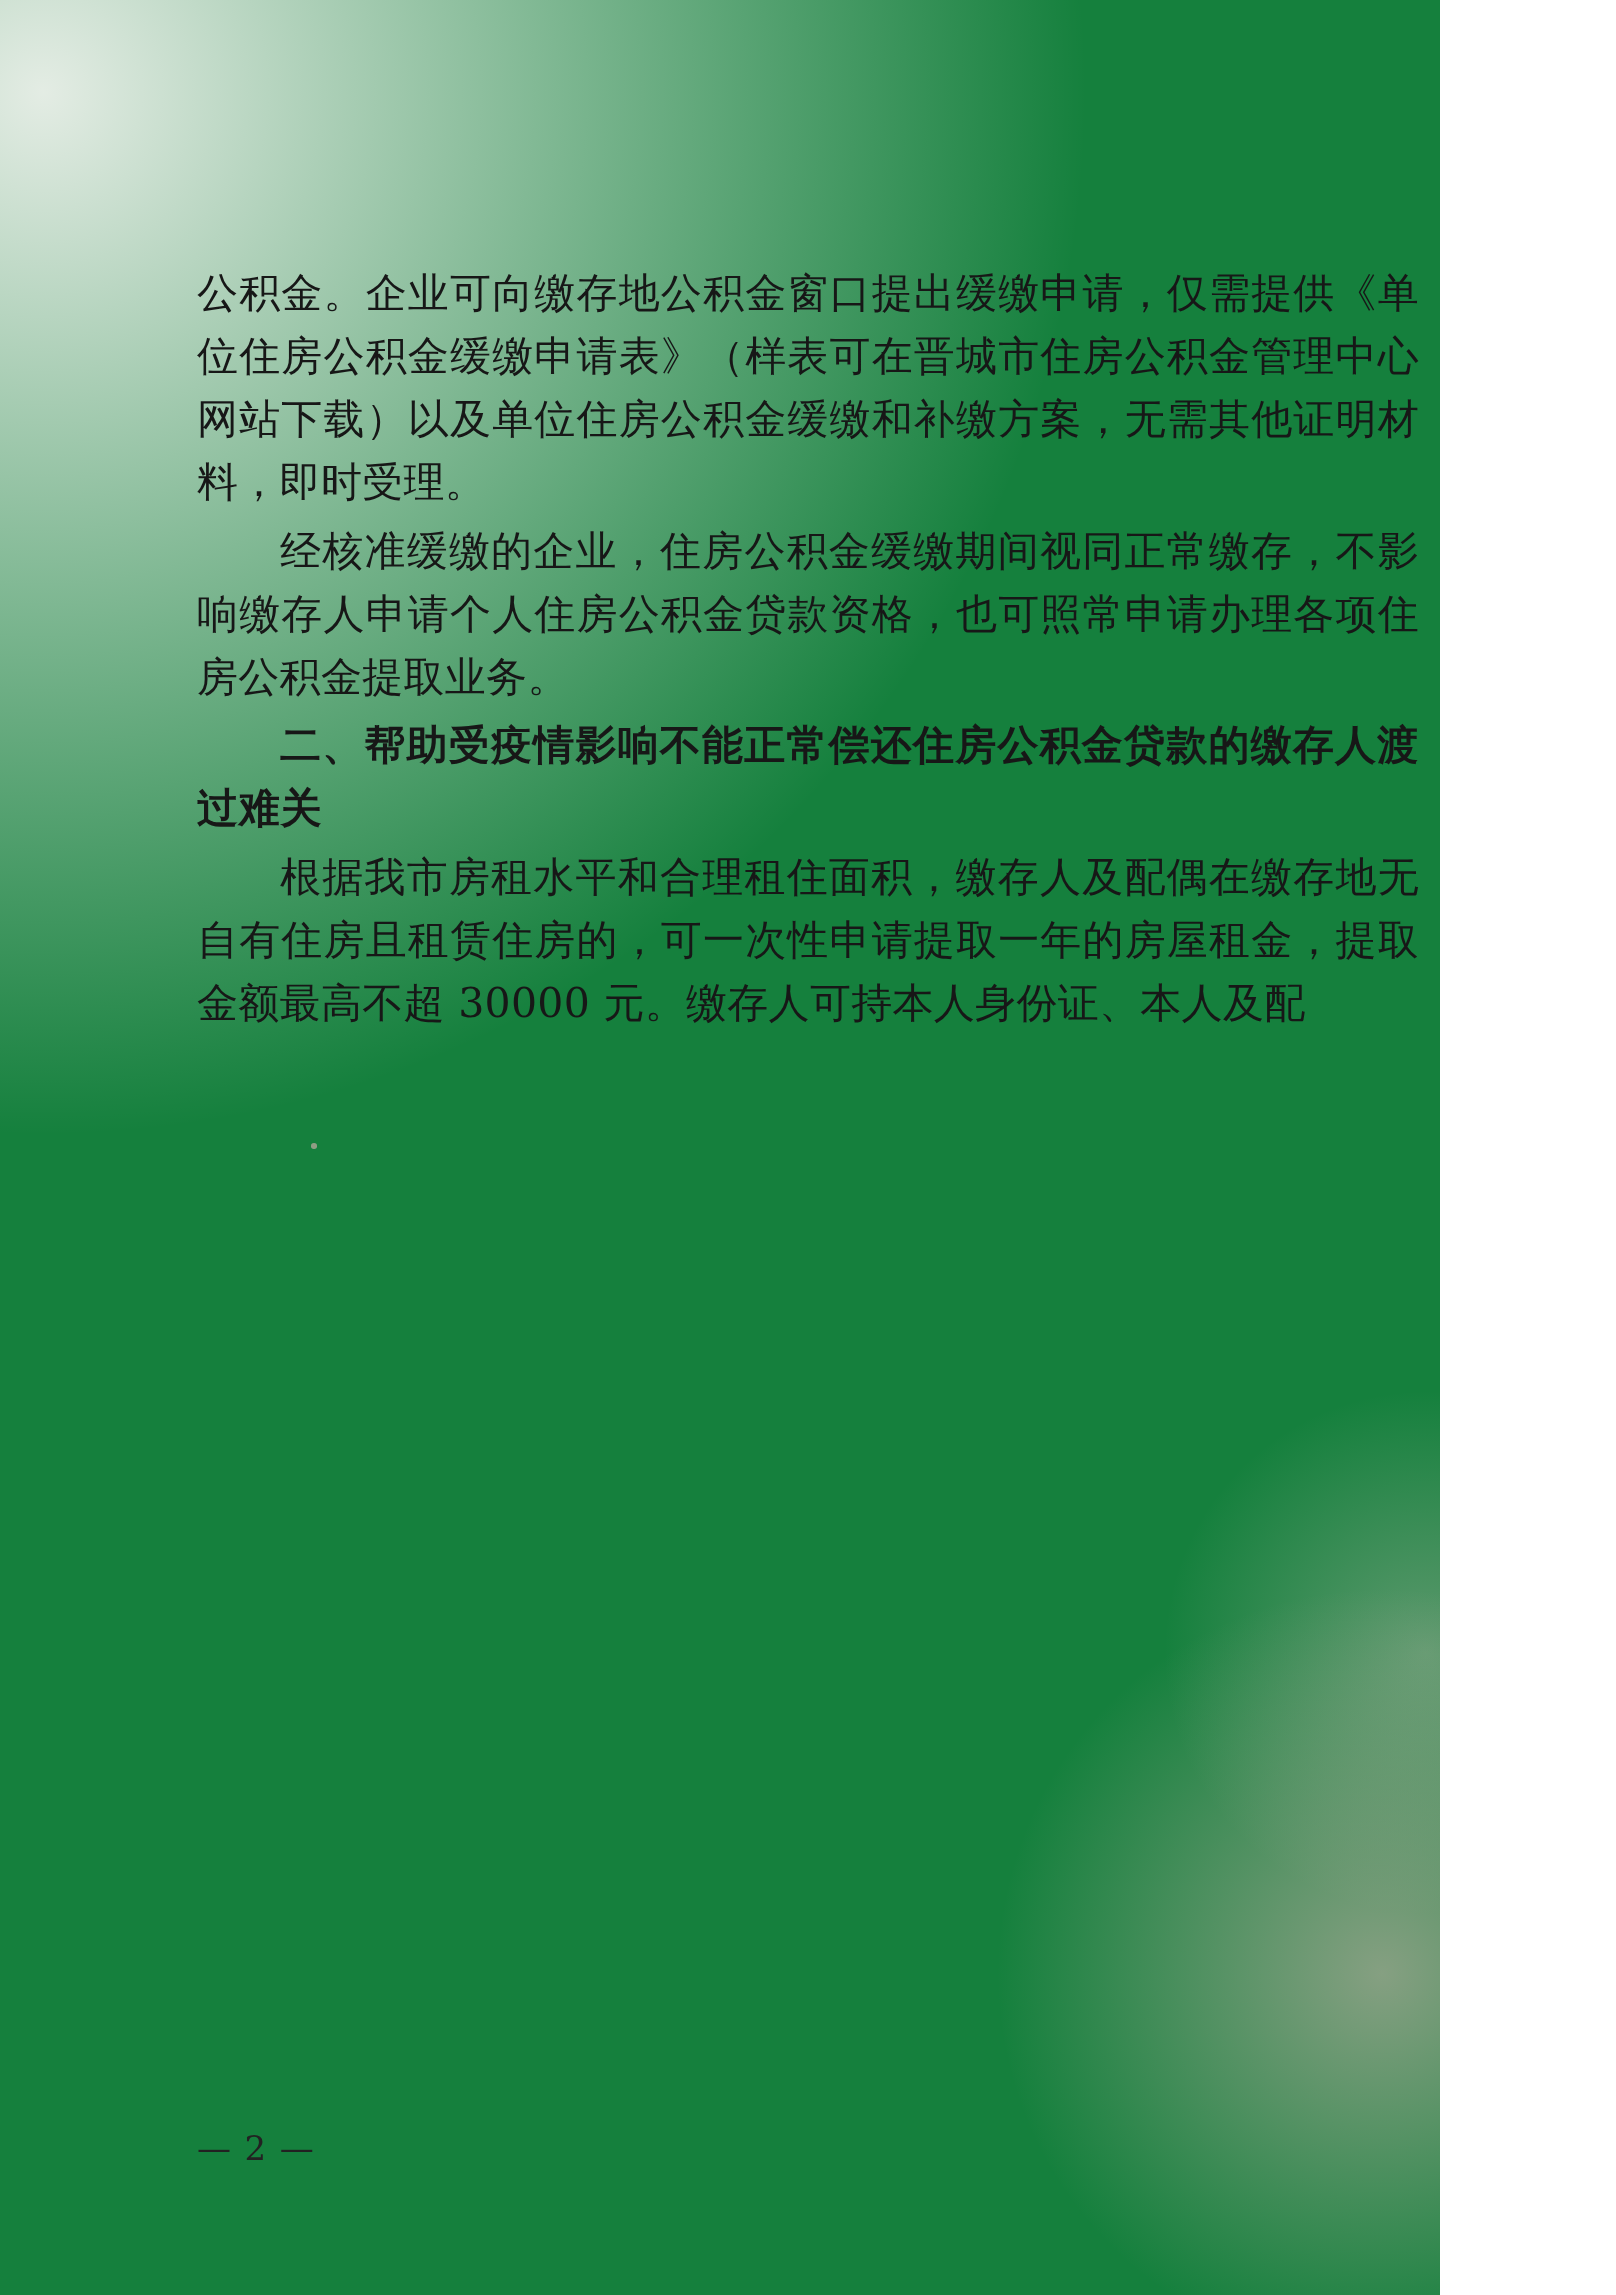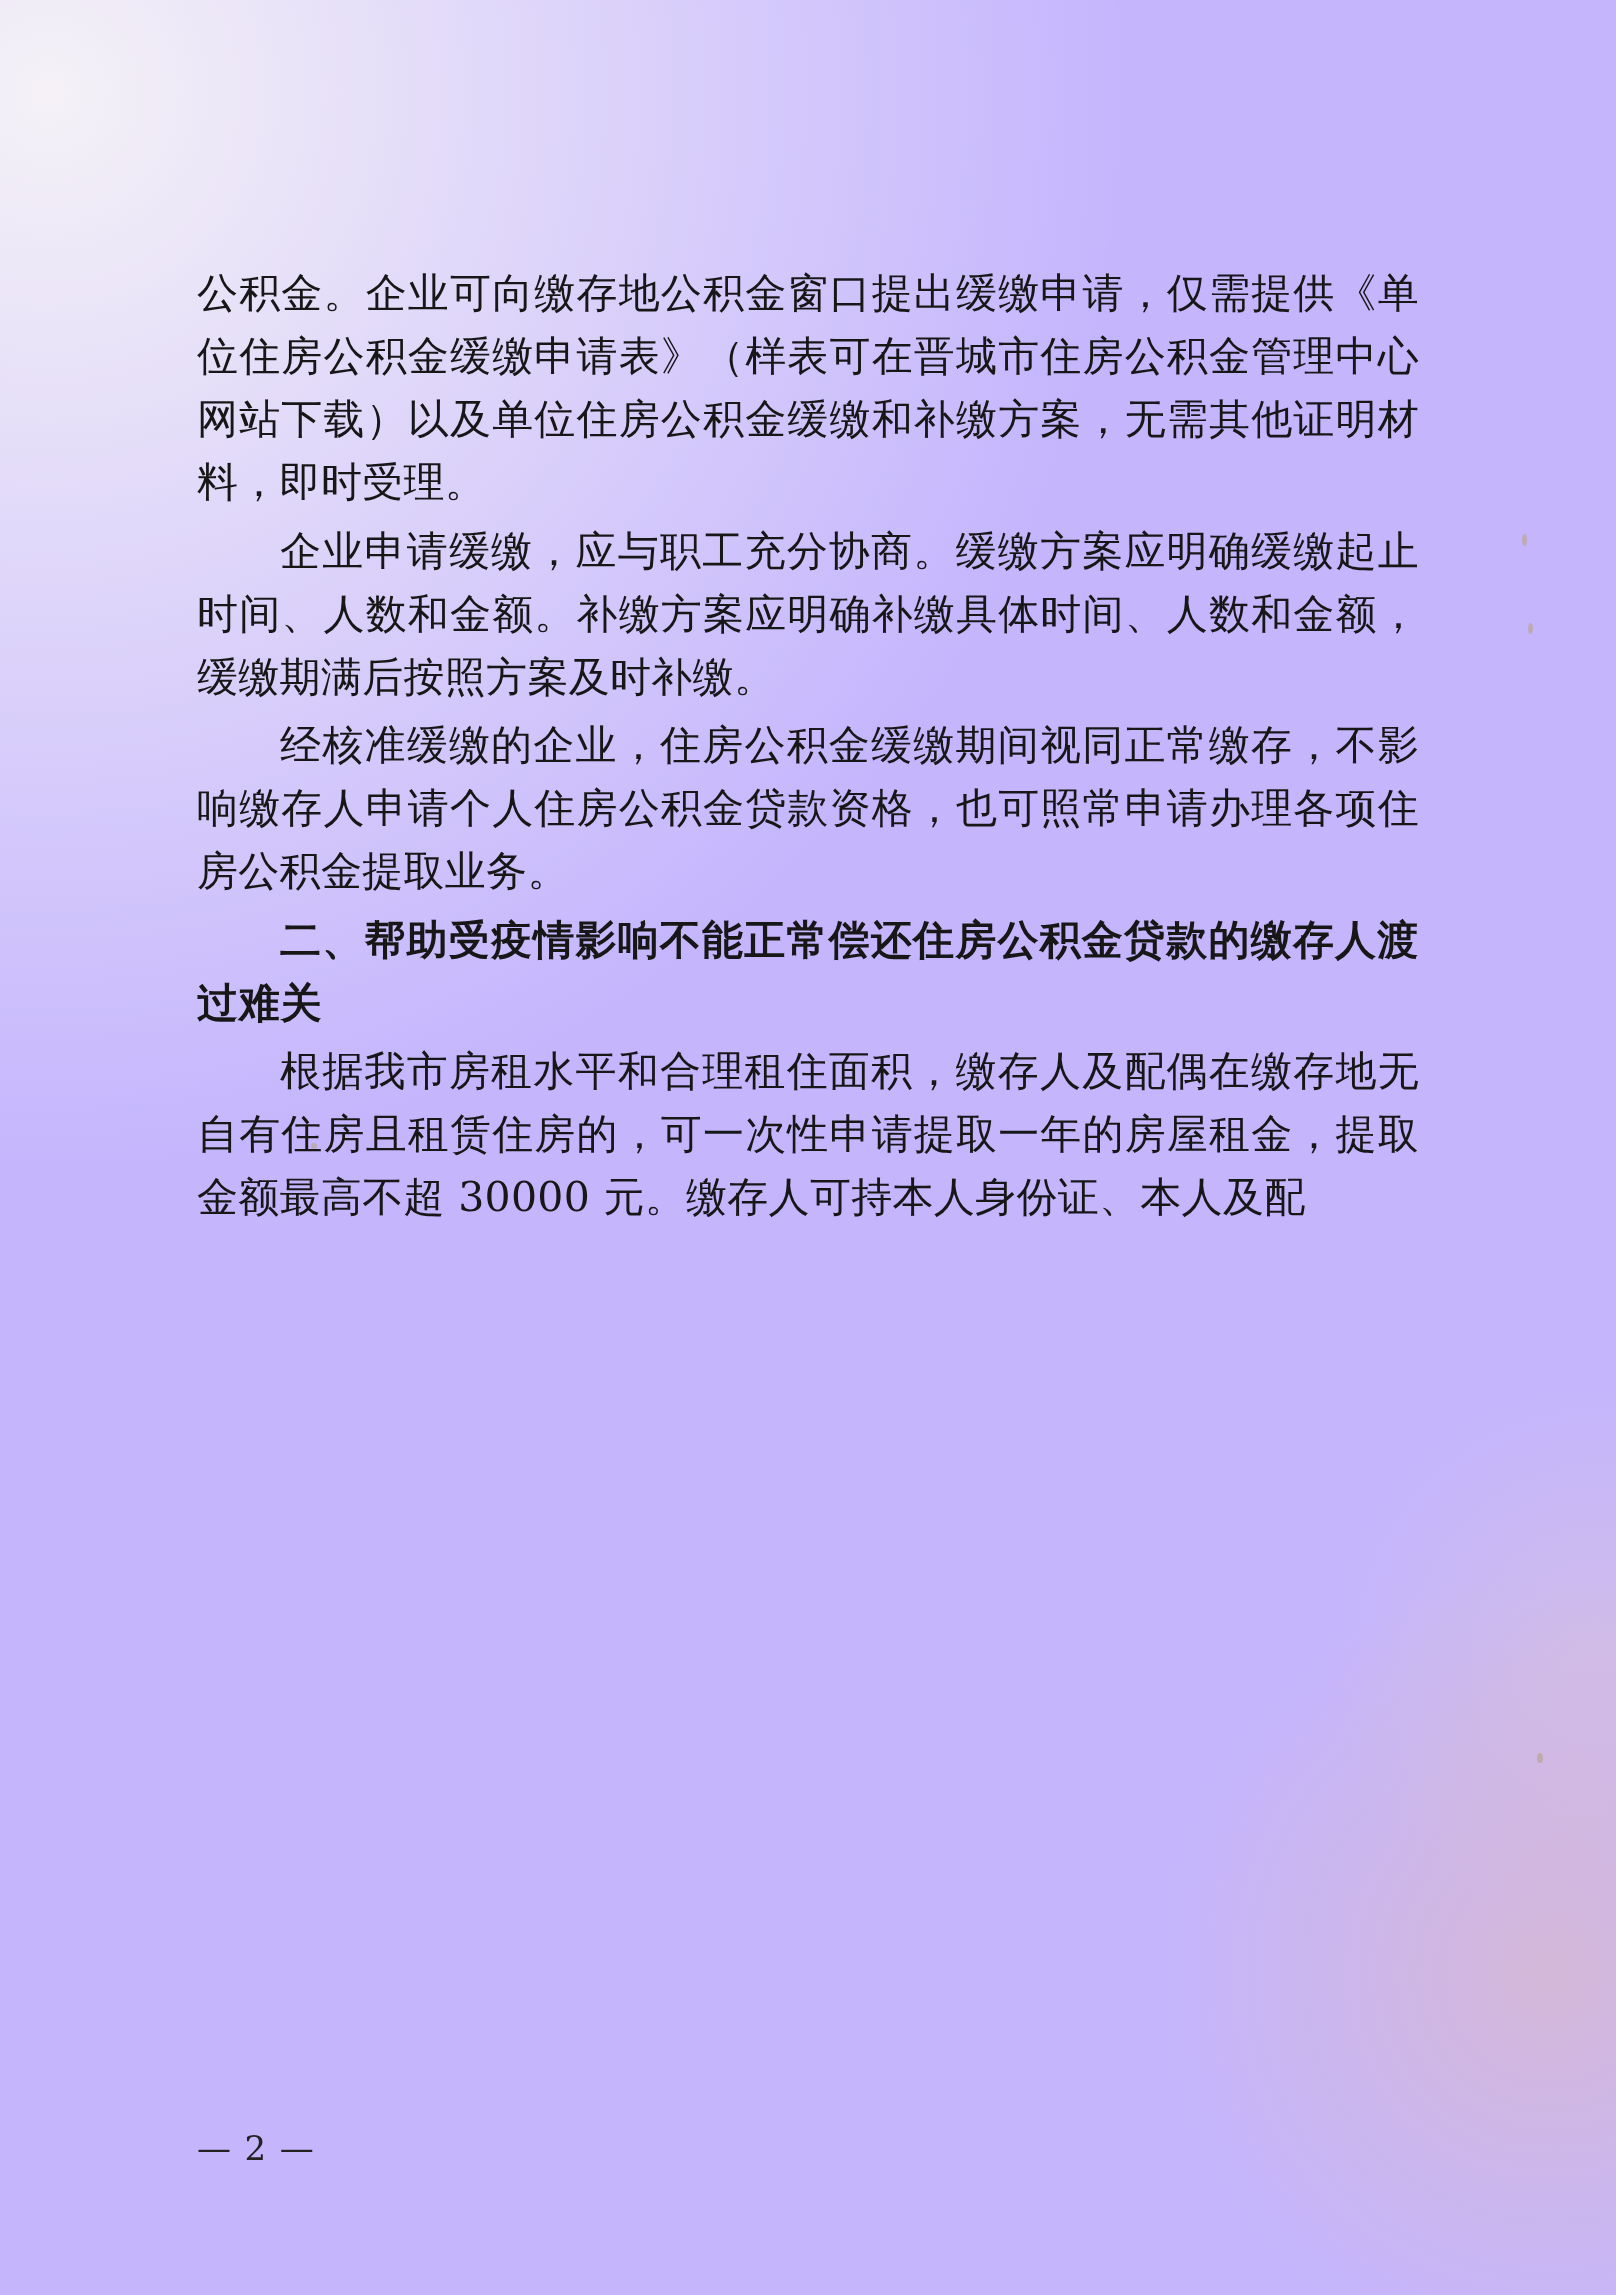--- a/index.html
+++ b/index.html
@@ -5,23 +5,23 @@
   html, body {
     margin: 0;
     padding: 0;
     background: #ffffff;
   }
   body {
     font-family: "DejaVu Serif", "Liberation Serif", serif;
   }
   .page {
     position: relative;
-    width: 1616px;
+    width: 1440px;
     height: 2295px;
-    background: #c4b5fd;
+    background: #15803d;
     overflow: hidden;
   }
   
   .paper-tint {
     position: absolute;
     inset: 0;
     background:
       radial-gradient(circle at 96% 86%, rgba(226,186,186,0.55) 0%, rgba(226,186,186,0.0) 16%),
       radial-gradient(circle at 99% 72%, rgba(228,200,200,0.35) 0%, rgba(228,200,200,0.0) 12%),
       radial-gradient(circle at 3% 4%, rgba(250,248,246,0.9) 0%, rgba(255,255,255,0) 40%);
@@ -74,21 +74,20 @@
 <div class="page">
   <div class="paper-tint"></div>
 
   <div class="speck" style="left:1522px; top:534px; width:4.8px; height:12.4px;"></div>
   <div class="speck" style="left:1528px; top:623px; width:4.8px; height:11px;"></div>
   <div class="speck" style="left:1537px; top:1753px; width:5.5px; height:9.6px;"></div>
   <div class="speck" style="left:311px; top:1143px; width:5.5px; height:5.5px;"></div>
 
   <div class="content">
     <p class="body">公积金。企业可向缴存地公积金窗口提出缓缴申请，仅需提供《单位住房公积金缓缴申请表》（样表可在晋城市住房公积金管理中心网站下载）以及单位住房公积金缓缴和补缴方案，无需其他证明材料，即时受理。</p>
-    <p class="indent">企业申请缓缴，应与职工充分协商。缓缴方案应明确缓缴起止时间、人数和金额。补缴方案应明确补缴具体时间、人数和金额，缓缴期满后按照方案及时补缴。</p>
     <p class="indent">经核准缓缴的企业，住房公积金缓缴期间视同正常缴存，不影响缴存人申请个人住房公积金贷款资格，也可照常申请办理各项住房公积金提取业务。</p>
     <p class="heading">二、帮助受疫情影响不能正常偿还住房公积金贷款的缴存人渡过难关</p>
     <p class="indent">根据我市房租水平和合理租住面积，缴存人及配偶在缴存地无自有住房且租赁住房的，可一次性申请提取一年的房屋租金，提取金额最高不超 30000 元。缴存人可持本人身份证、本人及配</p>
   </div>
 
   <div class="footer">— 2 —</div>
 </div>
 
 
 </body></html>

